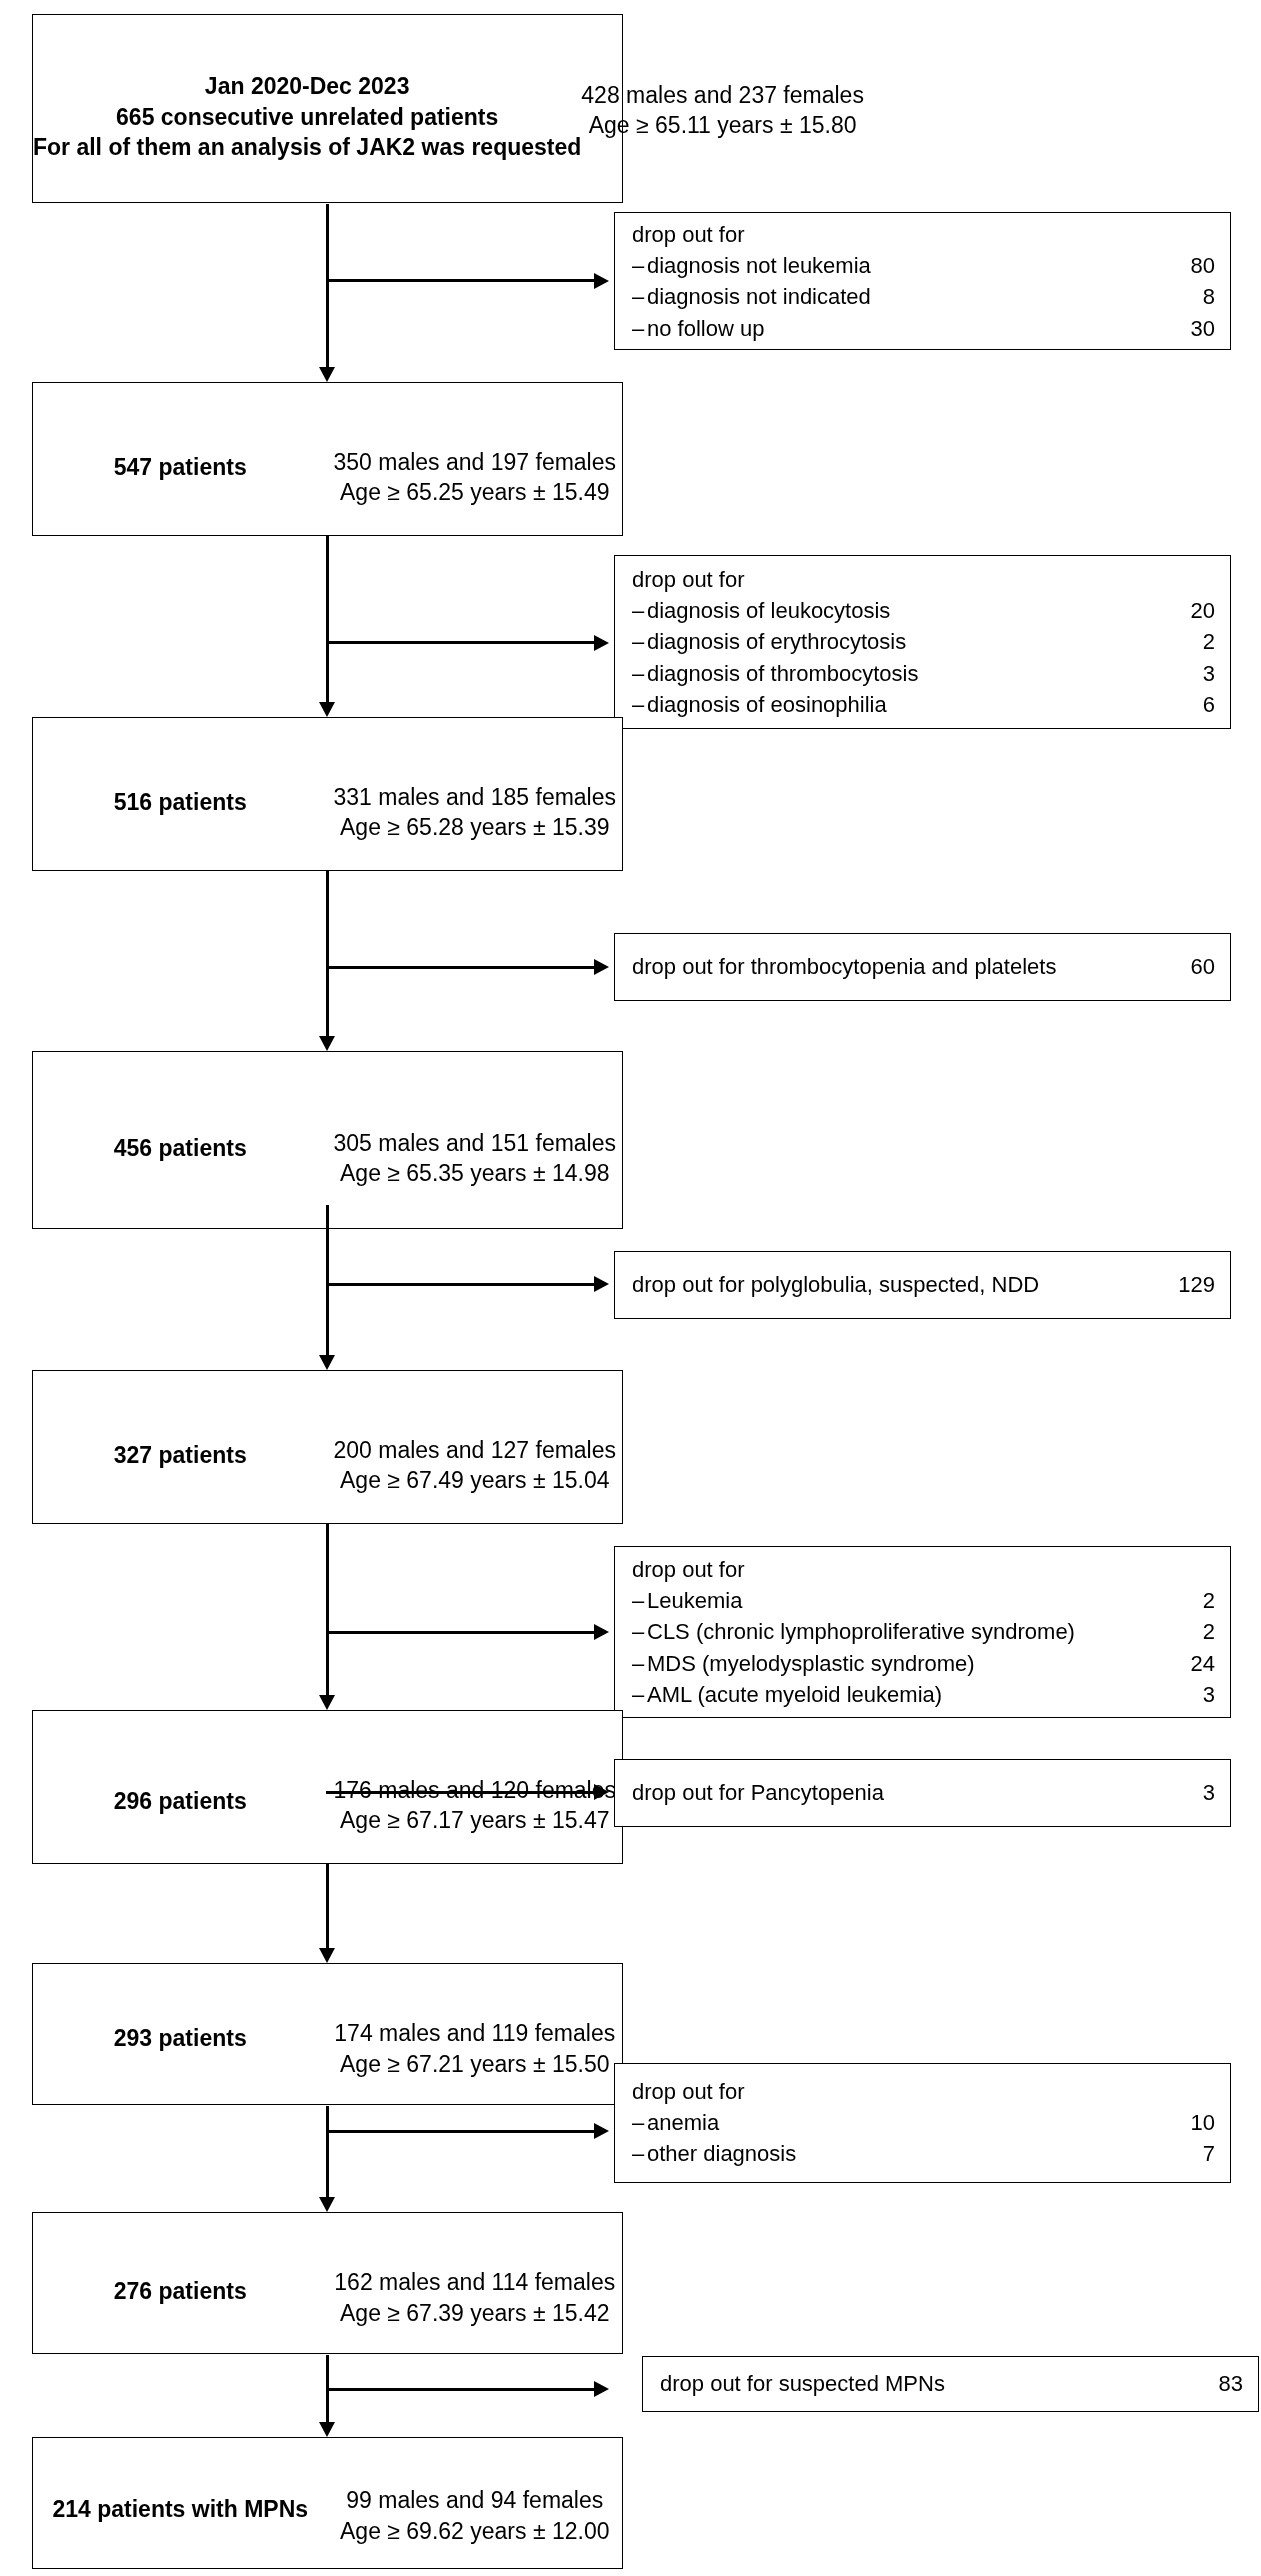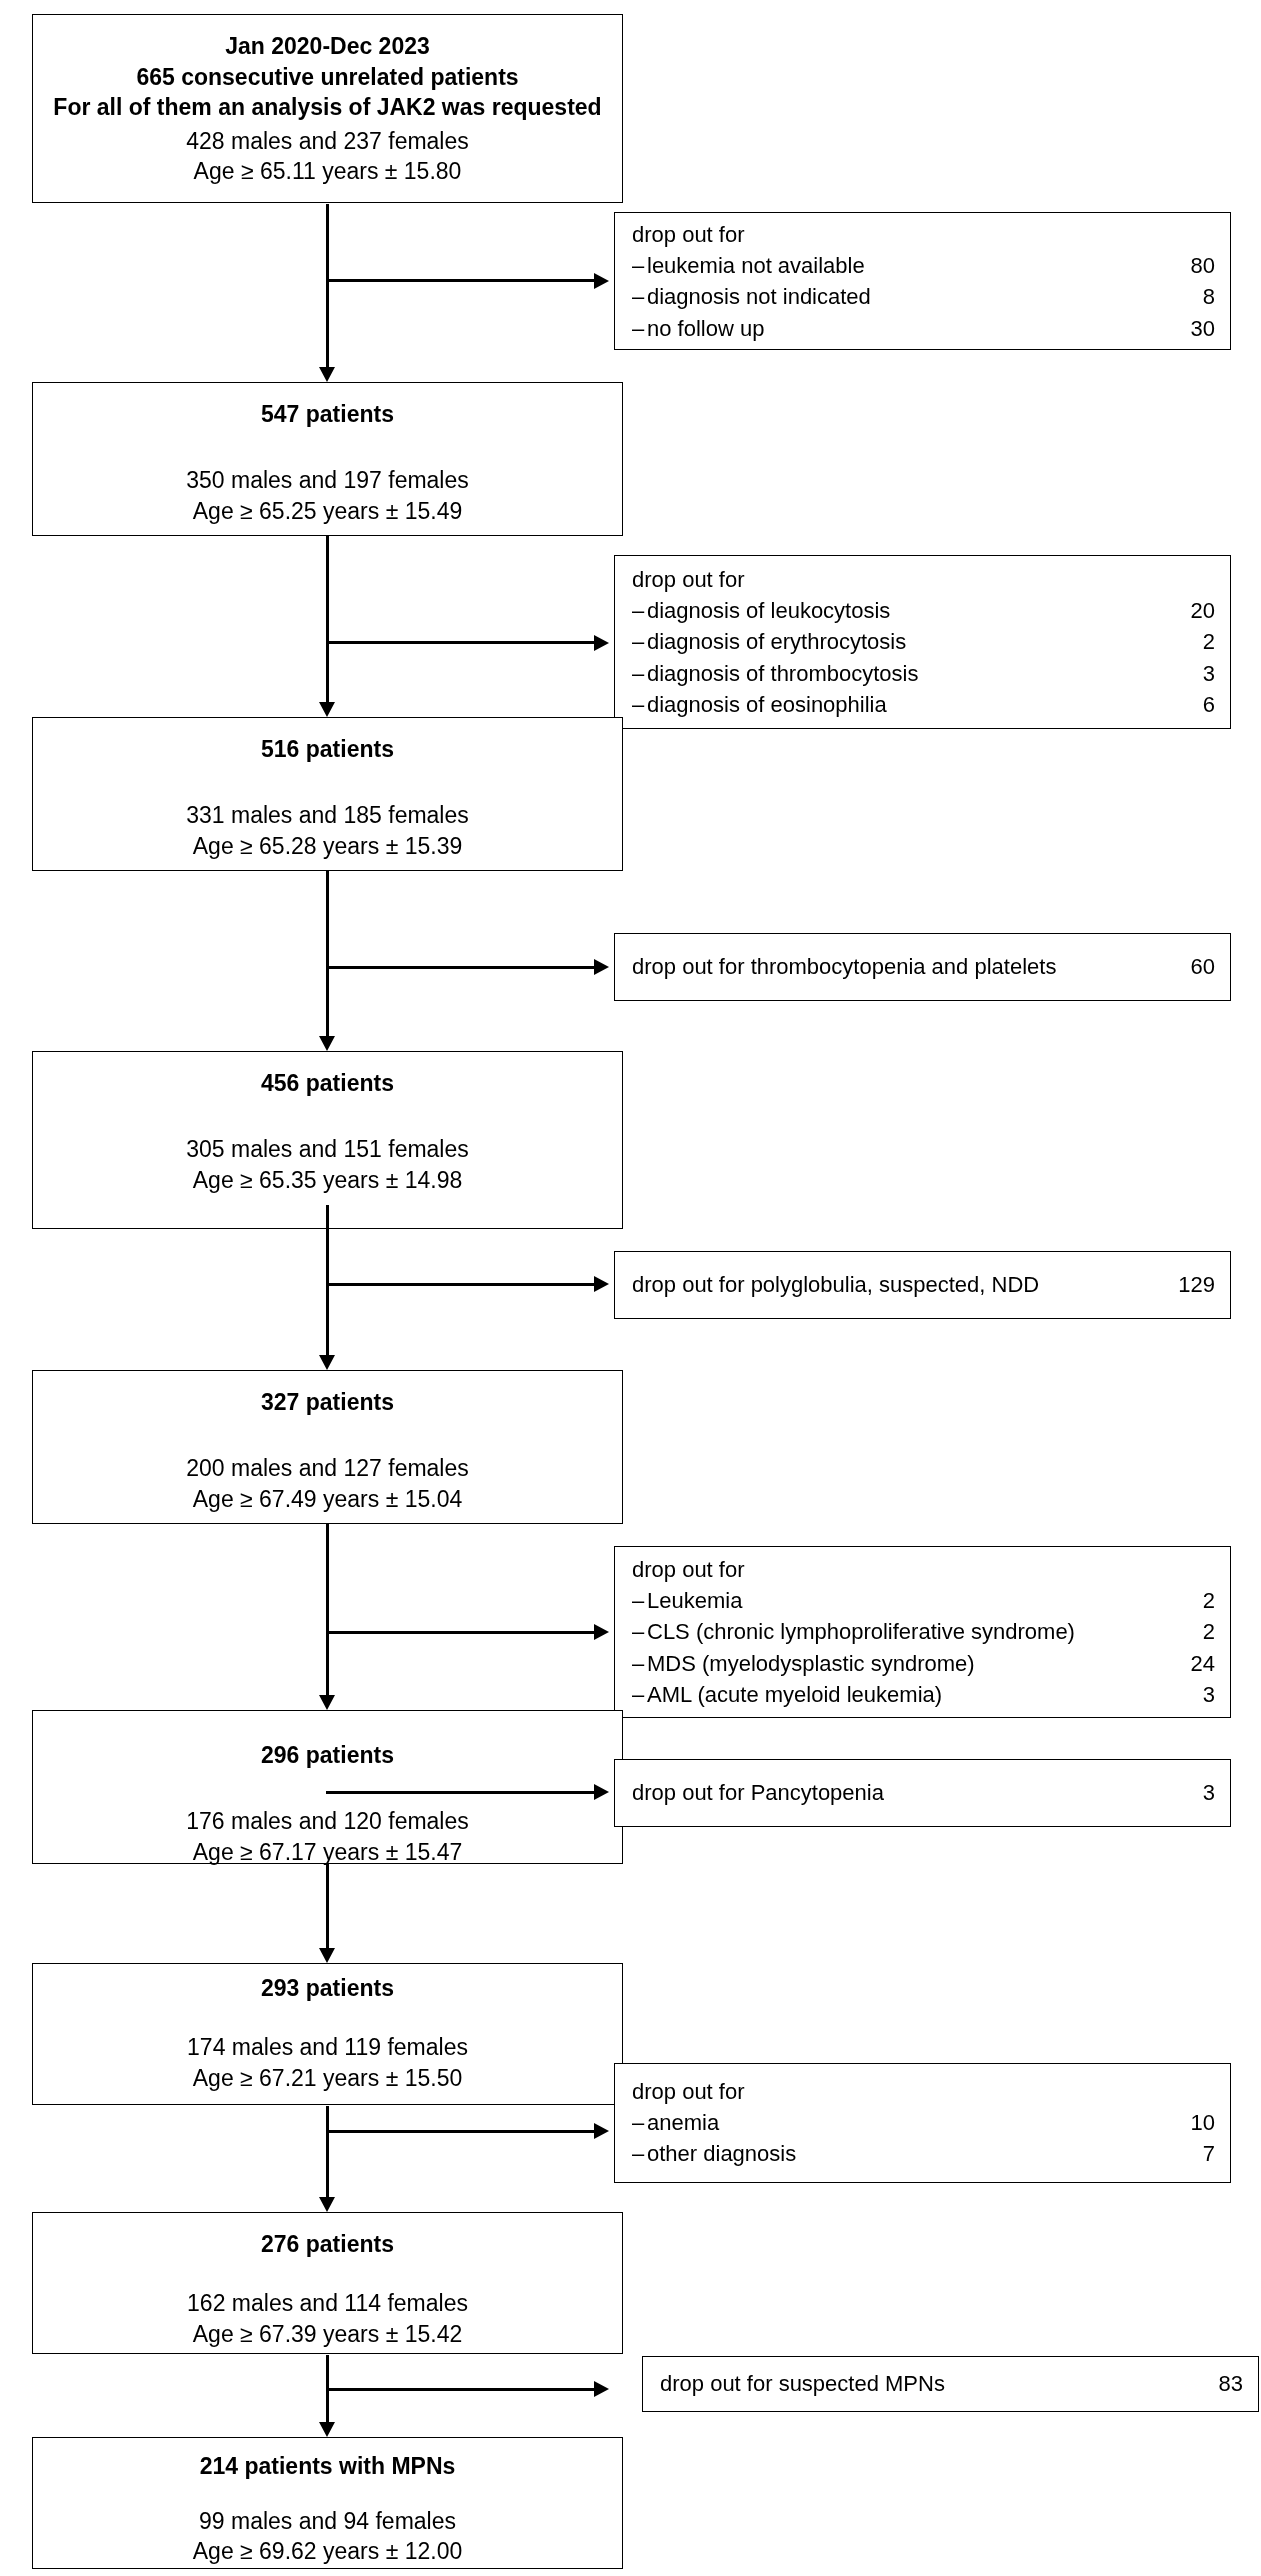--- a/index.html
+++ b/index.html
@@ -22,21 +22,21 @@
     position: absolute;
     box-sizing: border-box;
     border: 1.7px solid #000000;
     background: #ffffff;
   }
   
   .main-box {
     left: 32px;
     width: 591px;
     display: flex;
-    flex-direction: column;
+    flex-direction: row;
     align-items: center;
     justify-content: flex-start;
   }
   .main-title {
     font-weight: bold;
     font-size: 23px;
     line-height: 1.32;
     text-align: center;
     white-space: nowrap;
   }
@@ -150,21 +150,21 @@
   <div class="vline" style="left:326px; top:204px; height:170px;"></div>
   <div class="arrow-down" style="left:319px; top:367px;"></div>
   <div class="hline" style="left:326px; top:279px; width:270px;"></div>
   <div class="arrow-right" style="left:594px; top:273px;"></div>
 
   <div class="box drop-box" style="top:212px; height:138px;">
     <div class="drop-inner">
       <div class="drop-heading">drop out for</div>
       <div class="drop-row">
         <span class="dash">–</span>
-        <span class="label">leukemia not available</span>
+        <span class="label">diagnosis not leukemia</span>
         <span class="count">80</span>
       </div>
       <div class="drop-row">
         <span class="dash">–</span>
         <span class="label">diagnosis not indicated</span>
         <span class="count">8</span>
       </div>
       <div class="drop-row">
         <span class="dash">–</span>
         <span class="label">no follow up</span>

